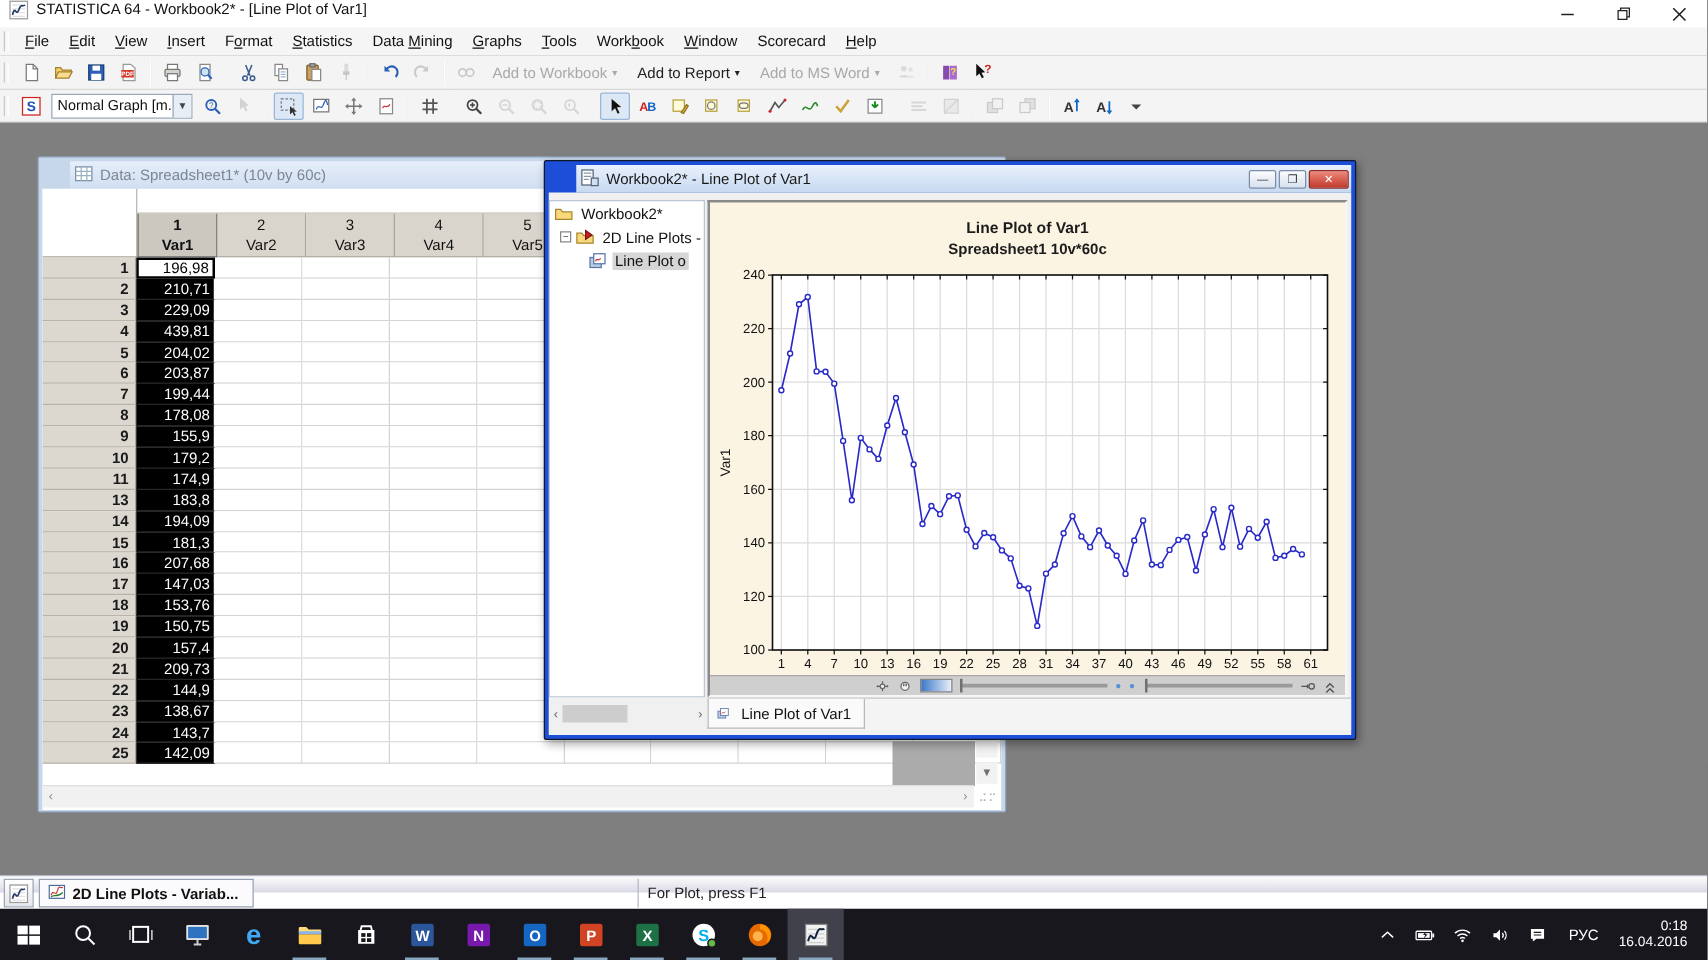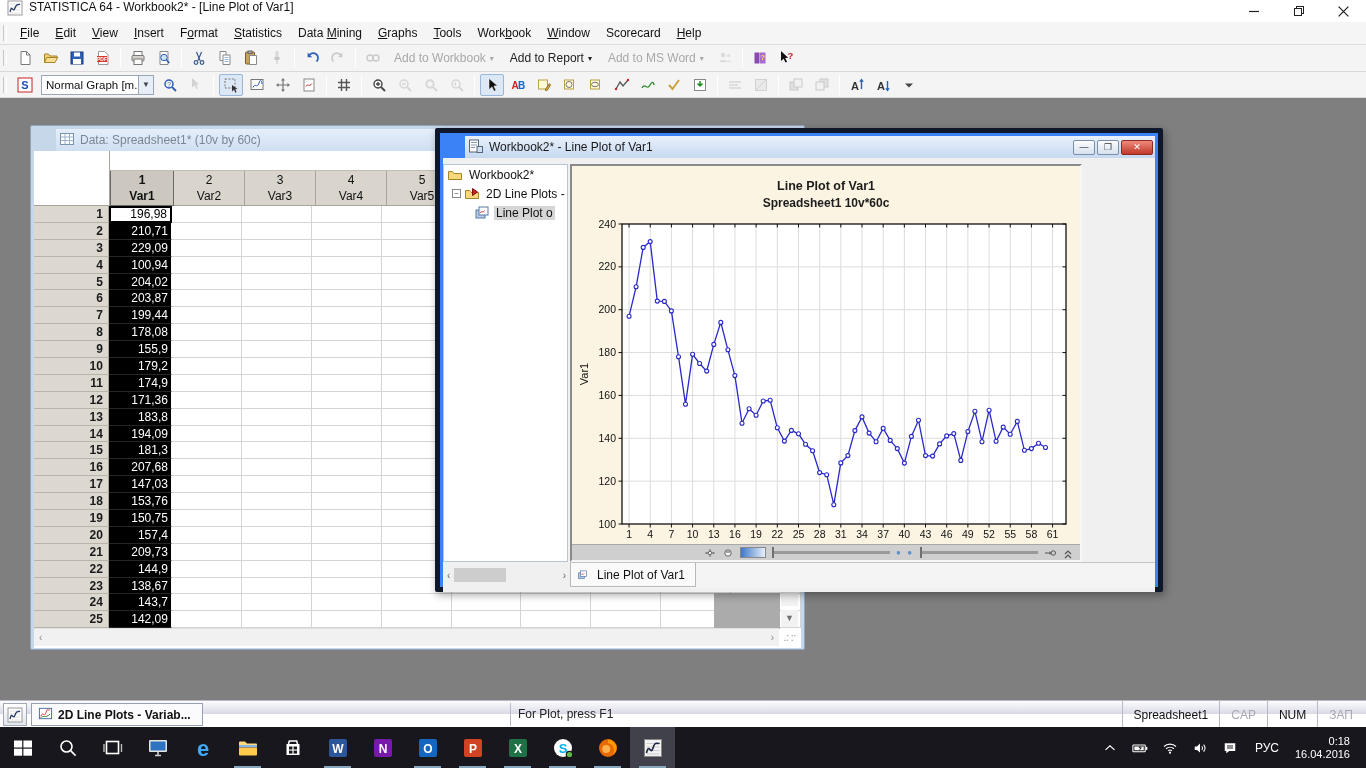--- a/index.html
+++ b/index.html
@@ -27,21 +27,21 @@
   .txtbtn{display:flex;align-items:center;font-size:12px;color:#222;padding:2px 6px;margin:0 1px;border:1px solid transparent;border-radius:2px;white-space:nowrap;}
   .txtbtn.disabled{color:#a8a8a8;align-items:center;}
   .txtbtn .dd{font-size:8px;margin-left:4px;color:inherit;}
   .combo{display:flex;align-items:center;height:20px;border:1px solid #9aa7b8;background:#fff;margin:0 3px;}
   .combo .cval{width:96px;font-size:11.5px;padding:0 4px;color:#111;white-space:nowrap;overflow:hidden;}
   .combo .cdd{width:15px;height:18px;background:#e8eef6;border-left:1px solid #9aa7b8;display:flex;align-items:center;justify-content:center;font-size:8px;color:#445;}
   
   .workspace{position:absolute;left:0;top:98px;width:1366px;height:602px;background:#7f7f7f;}
   .window{position:absolute;padding:3px;border-radius:2px;}
   .win-sp{left:30px;top:27px;width:775px;height:525px;background:#c7d7ea;border:1px solid #90a4bd;z-index:10;}
-  .win-wb{left:435px;top:30px;width:728px;height:464px;background:#3b82f6;border:5px solid #0f172a;z-index:20;box-shadow:2px 3px 8px rgba(0,0,0,.35);}
+  .win-wb{left:435px;top:30px;width:650px;height:464px;background:#1d4ed8;border:1px solid #0f172a;z-index:20;box-shadow:2px 3px 8px rgba(0,0,0,.35);}
   .childtitle{height:22px;display:flex;align-items:center;font-size:12px;padding-left:3px;margin-left:22px;}
   .win-sp .childtitle{background:linear-gradient(#e6eefa,#cfdff2);color:#7a8694;}
   .win-wb .childtitle{background:linear-gradient(#e9f1fc,#c6d9f0);color:#1a1a1a;}
   .childtitle svg{width:16px;height:16px;margin-right:5px;}
   .childbtns{margin-left:auto;display:flex;gap:2px;padding-right:2px;}
   .cbtn{width:22px;height:15px;border:1px solid #7d8fa8;border-radius:2px;background:linear-gradient(#fbfcfe,#d7e1ee);display:flex;align-items:center;justify-content:center;font-size:9px;color:#333;}
   .cbtn.close{width:32px;background:linear-gradient(#ef8a7c,#c0392b);border-color:#8e2a20;color:#fff;font-weight:bold;}
   .childbody{position:relative;background:#fff;overflow:hidden;}
   
   .sp-body{height:497px;}
@@ -636,21 +636,21 @@
               <div class="c-var"></div>
               <div class="c-var"></div>
               <div class="c-var"></div>
               <div class="c-var"></div>
               <div class="c-var"></div>
               <div class="c-var"></div>
               <div class="c-var"></div>
             </div>
             <div class="sp-row">
               <div class="c-case">4</div>
-              <div class="c-var1">100,94</div>
+              <div class="c-var1">439,81</div>
               <div class="c-var"></div>
               <div class="c-var"></div>
               <div class="c-var"></div>
               <div class="c-var"></div>
               <div class="c-var"></div>
               <div class="c-var"></div>
               <div class="c-var"></div>
               <div class="c-var"></div>
               <div class="c-var"></div>
             </div>
@@ -728,33 +728,20 @@
               <div class="c-var"></div>
               <div class="c-var"></div>
               <div class="c-var"></div>
               <div class="c-var"></div>
               <div class="c-var"></div>
               <div class="c-var"></div>
             </div>
             <div class="sp-row">
               <div class="c-case">11</div>
               <div class="c-var1">174,9</div>
-              <div class="c-var"></div>
-              <div class="c-var"></div>
-              <div class="c-var"></div>
-              <div class="c-var"></div>
-              <div class="c-var"></div>
-              <div class="c-var"></div>
-              <div class="c-var"></div>
-              <div class="c-var"></div>
-              <div class="c-var"></div>
-            </div>
-            <div class="sp-row">
-              <div class="c-case">12</div>
-              <div class="c-var1">171,36</div>
               <div class="c-var"></div>
               <div class="c-var"></div>
               <div class="c-var"></div>
               <div class="c-var"></div>
               <div class="c-var"></div>
               <div class="c-var"></div>
               <div class="c-var"></div>
               <div class="c-var"></div>
               <div class="c-var"></div>
             </div>
@@ -1238,26 +1225,20 @@
     <div class="sb-task">
       <span id="sb-chart"><svg viewBox="0 0 16 16">
             <rect x="1.5" y="2.5" width="13" height="11" fill="#fff" stroke="#4a6a9a"></rect>
             <path d="M3 11c2-6 4 2 5.5-4s3-1 4.5-3" fill="none" stroke="#c33"></path>
             <path d="M3 12.5c2-3 5 1 10-4" fill="none" stroke="#2a7a2a"></path>
           </svg></span>
       <span>2D Line Plots - Variab...</span>
     </div>
     <div class="sb-sep"></div>
     <div class="sb-help">For Plot, press F1</div>
-    <div class="sb-right">
-      <div class="sb-box">Spreadsheet1</div>
-      <div class="sb-box dim">CAP</div>
-      <div class="sb-box">NUM</div>
-      <div class="sb-box dim">ЗАП</div>
-    </div>
   </div>
 
   <div class="taskbar">
     <div class="tb-icons" id="tb-icons">
         <div class="tb-cell">
           <svg viewBox="0 0 24 24">
             <rect x="3" y="4.5" width="8.2" height="7" fill="#fff"></rect>
             <rect x="12.4" y="4.5" width="8.6" height="7" fill="#fff"></rect>
             <rect x="3" y="12.7" width="8.2" height="7" fill="#fff"></rect>
             <rect x="12.4" y="12.7" width="8.6" height="7" fill="#fff"></rect>

